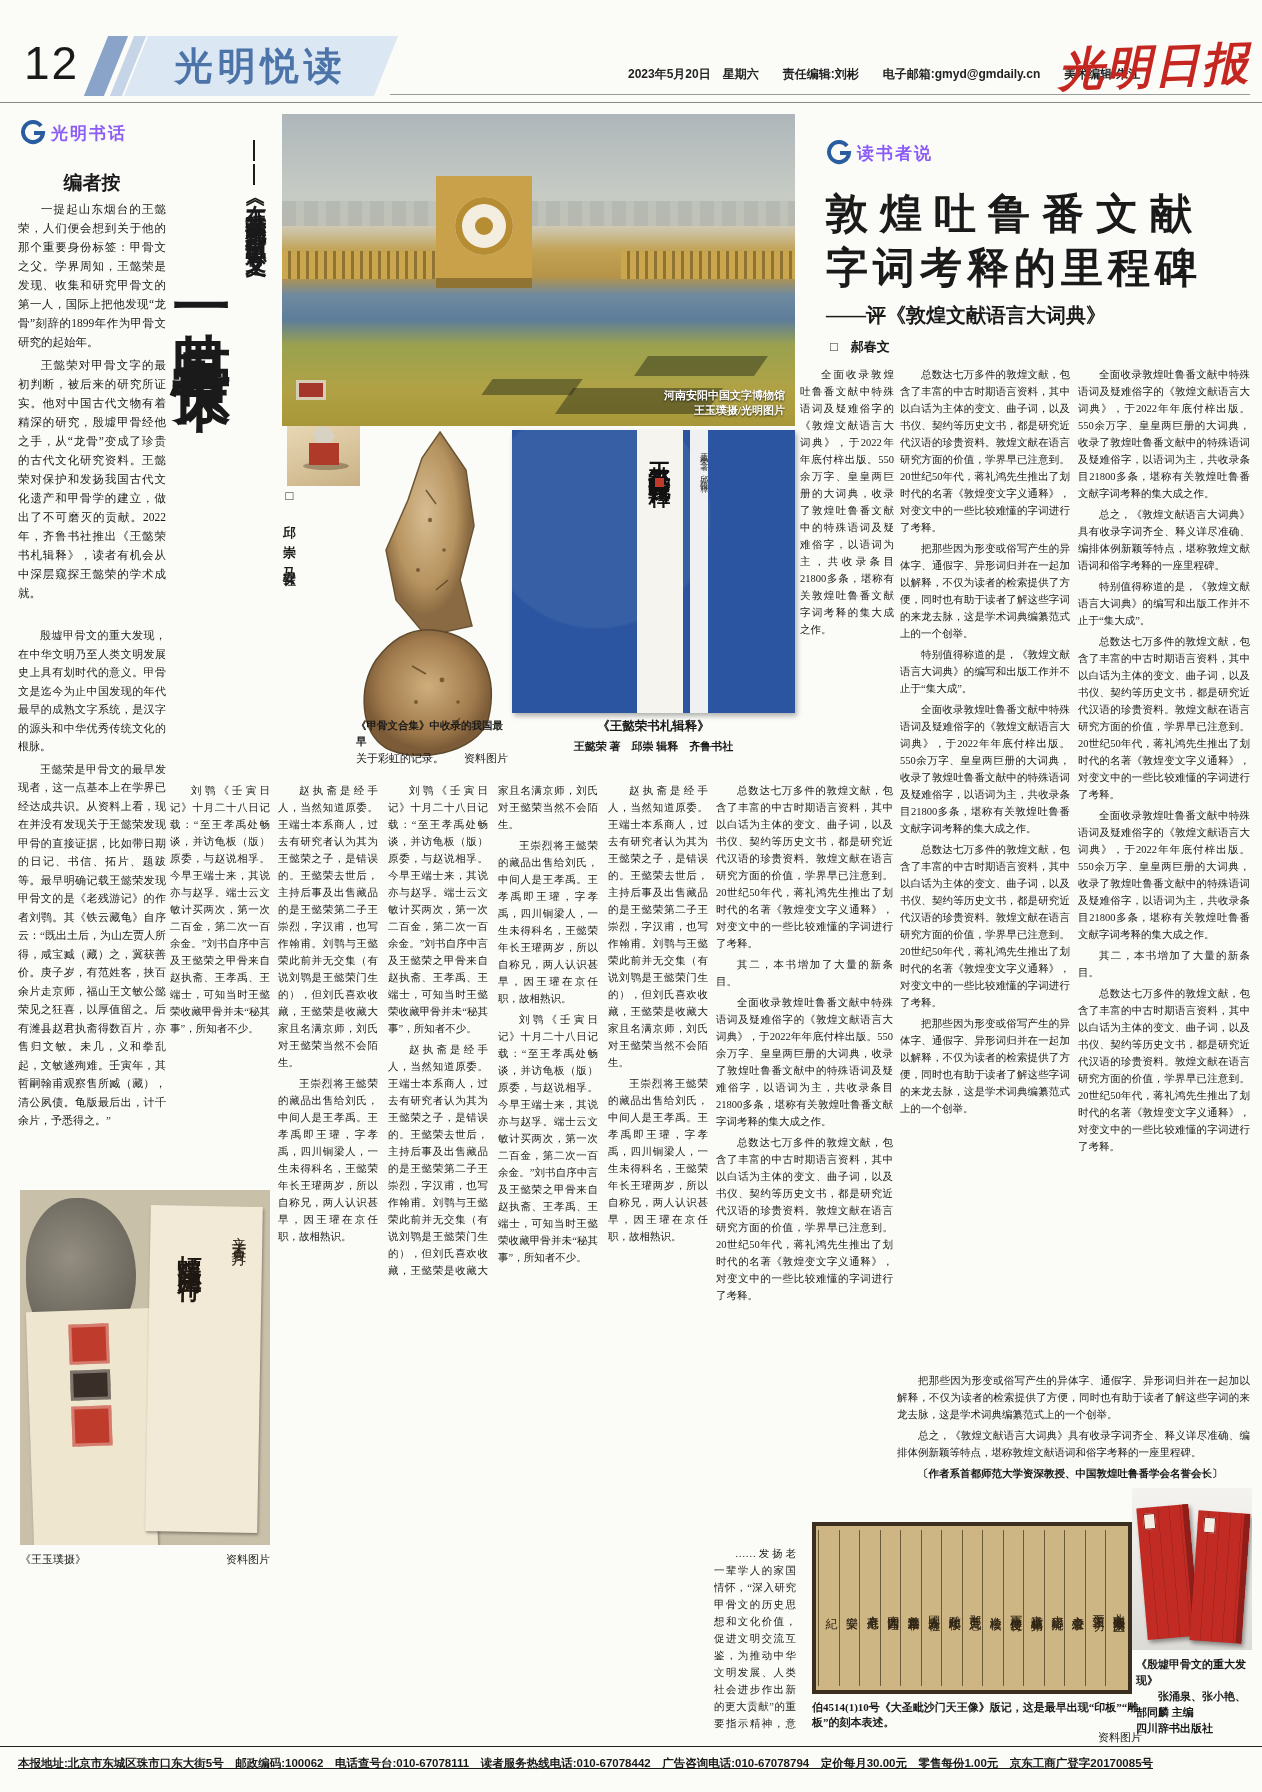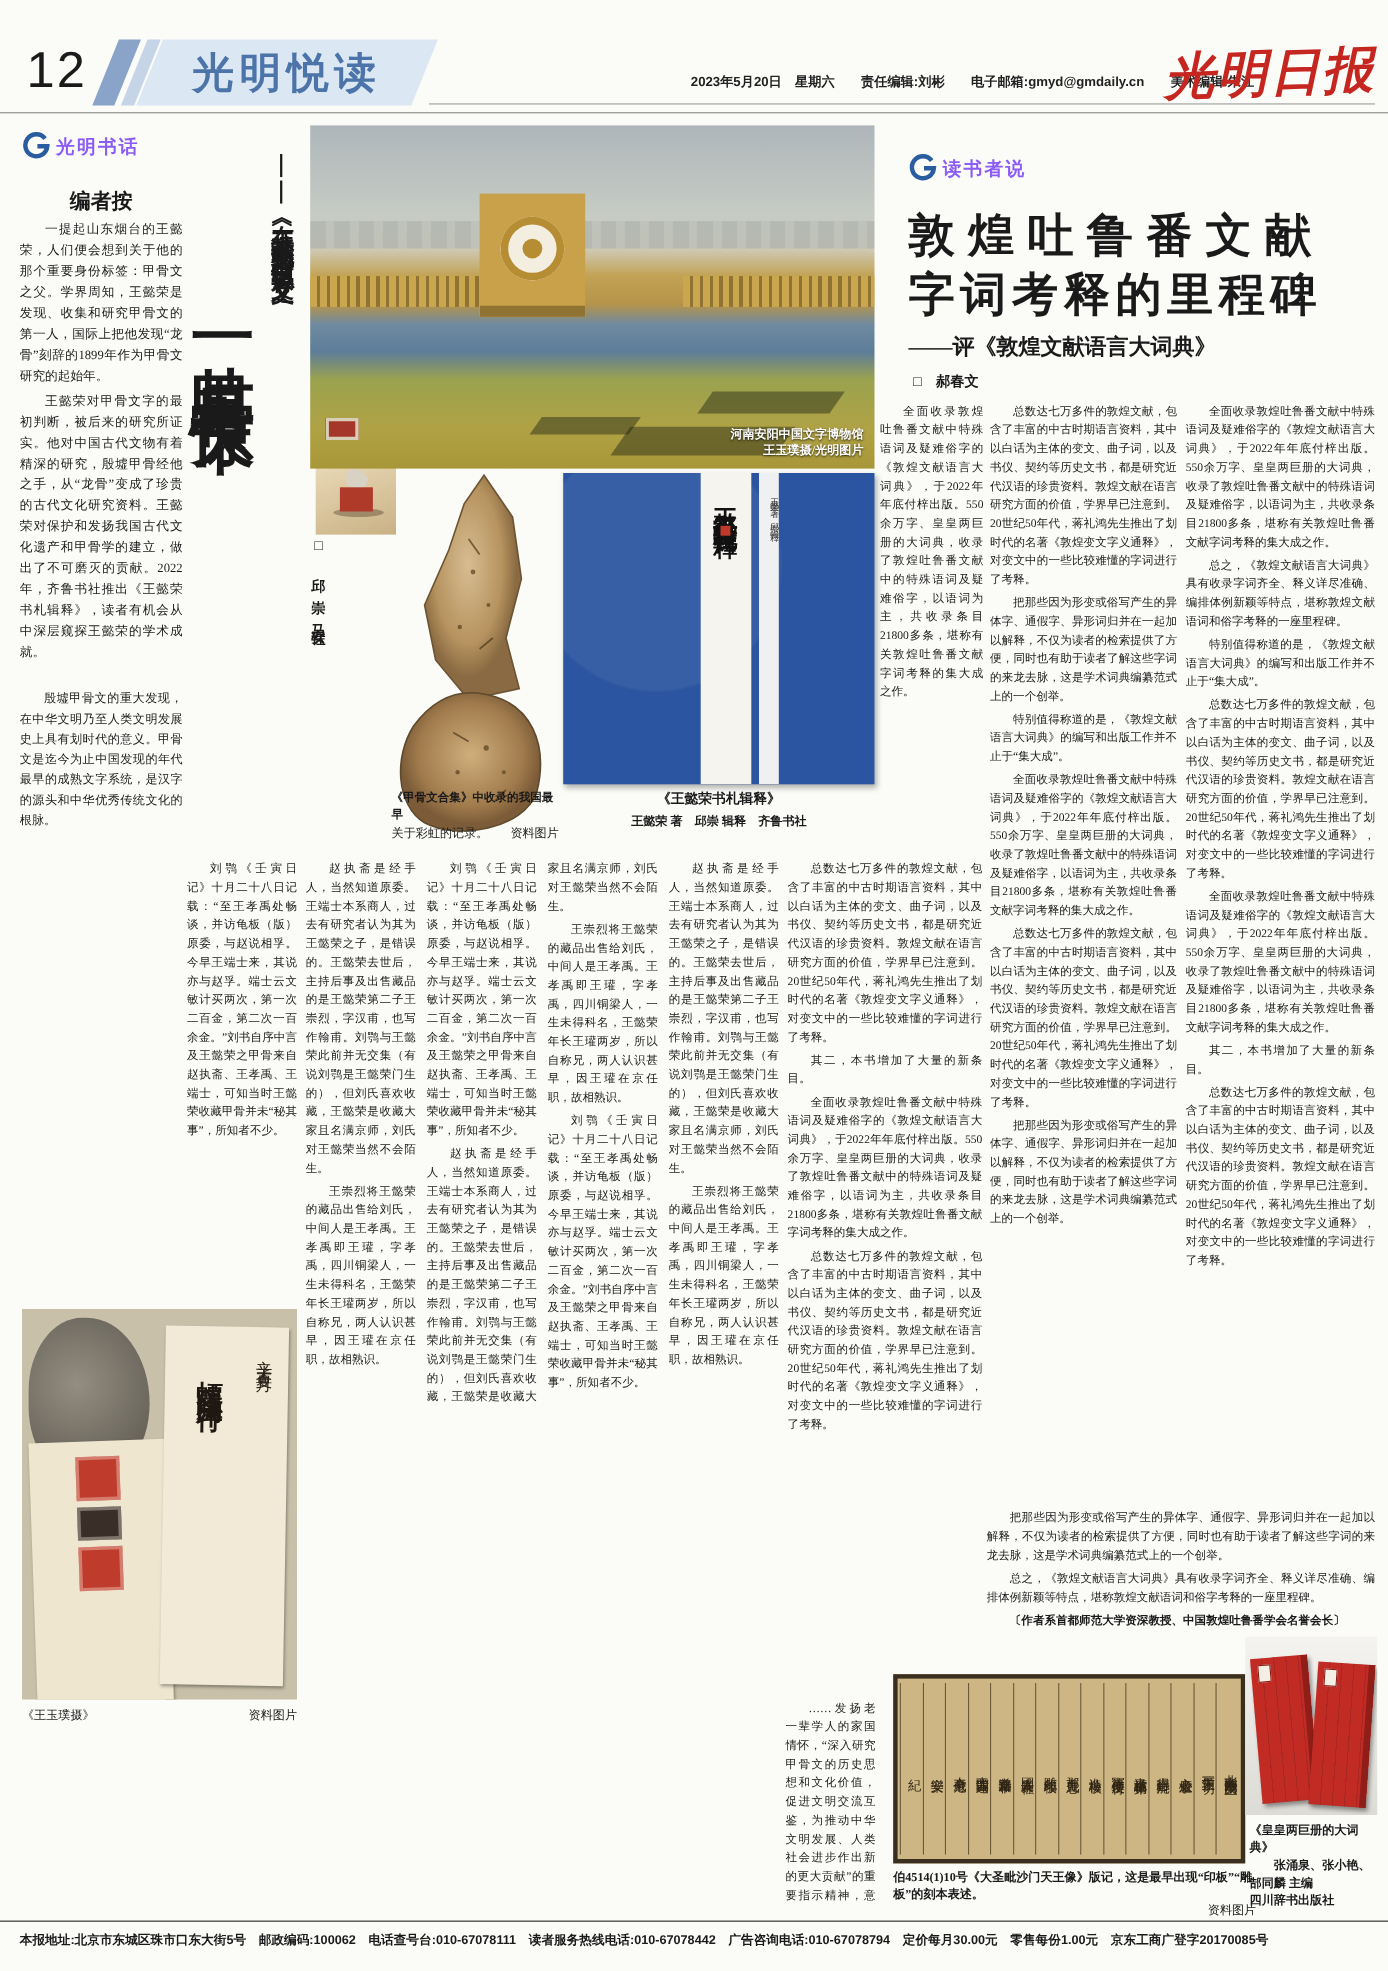--- a/index.html
+++ b/index.html
@@ -115,21 +115,21 @@
   #books{left:1132px;top:1488px;width:120px;height:162px;background:linear-gradient(180deg,#f4f3f0,#dddbd6);overflow:hidden;}
   .book{position:absolute;background:#c22b24;box-shadow:2px 3px 4px rgba(0,0,0,.4),inset -6px 0 0 #8f1d18;}
   .book .lbl{position:absolute;left:6px;top:6px;width:10px;height:14px;background:#f3efe4;border:1px solid #8f1d18;}
   .book .tx{position:absolute;left:0;top:0;width:100%;height:100%;
      background:repeating-linear-gradient(90deg,transparent 0 10px,rgba(0,0,0,.12) 10px 11px);}
   #book1{left:10px;top:18px;width:52px;height:132px;transform:rotate(-5deg);}
   #book2{left:62px;top:24px;width:52px;height:130px;transform:rotate(4deg);}
   #bookscap{left:1136px;top:1656px;width:116px;font-size:11px;font-weight:bold;line-height:16px;text-align:left;}
   
   #frule{left:0;top:1746px;width:1262px;border-top:1.5px solid #222;}
-  #footer{left:18px;top:1756px;width:1230px;font-size:11.5px;font-weight:bold;white-space:nowrap;}
+  #footer{left:18px;top:1756px;width:1230px;font-size:11.5px;font-weight:bold;white-space:nowrap;text-decoration:underline;}
 </style>
 </head>
 <body>
 
 <div class="abs sans" id="pnum">12</div>
 <div class="abs" id="stripe1"></div>
 <div class="abs" id="stripe2"></div>
 <div class="abs" id="banner">
   <span>光明悦读</span>
 </div>
@@ -144,20 +144,21 @@
   </svg>
   <b>光明书话</b>
 </div>
 <div class="abs" id="ednote-title">编者按</div>
 <div class="abs col" id="ednote">
     <p>一提起山东烟台的王懿荣，人们便会想到关于他的那个重要身份标签：甲骨文之父。学界周知，王懿荣是发现、收集和研究甲骨文的第一人，国际上把他发现“龙骨”刻辞的1899年作为甲骨文研究的起始年。</p>
     <p>王懿荣对甲骨文字的最初判断，被后来的研究所证实。他对中国古代文物有着精深的研究，殷墟甲骨经他之手，从“龙骨”变成了珍贵的古代文化研究资料。王懿荣对保护和发扬我国古代文化遗产和甲骨学的建立，做出了不可磨灭的贡献。2022年，齐鲁书社推出《王懿荣书札辑释》，读者有机会从中深层窥探王懿荣的学术成就。</p>
   </div>
 <div class="abs col" id="lbody">
     <p>殷墟甲骨文的重大发现，在中华文明乃至人类文明发展史上具有划时代的意义。甲骨文是迄今为止中国发现的年代最早的成熟文字系统，是汉字的源头和中华优秀传统文化的根脉。</p>
+    <p>王懿荣是甲骨文的最早发现者，这一点基本上在学界已经达成共识。从资料上看，现在并没有发现关于王懿荣发现甲骨的直接证据，比如带日期的日记、书信、拓片、题跋等。最早明确记载王懿荣发现甲骨文的是《老残游记》的作者刘鹗。其《铁云藏龟》自序云：“既出土后，为山左贾人所得，咸宝臧（藏）之，冀获善价。庚子岁，有范姓客，挟百余片走京师，福山王文敏公懿荣见之狂喜，以厚值留之。后有潍县赵君执斋得数百片，亦售归文敏。未几，义和拳乱起，文敏遂殉难。壬寅年，其哲嗣翰甫观察售所臧（藏），清公夙债。龟版最后出，计千余片，予悉得之。”</p>
   </div>
 
 <div class="abs" id="tieyun">
   <div class="rub"></div>
   <div class="pageL">
     <div class="seal"></div>
     <div class="seal dark"></div>
     <div class="seal"></div>
   </div>
   <div class="pageR">
@@ -336,19 +337,19 @@
   <div class="book" id="book1">
       <div class="tx"></div>
       <div class="lbl"></div>
     </div>
   <div class="book" id="book2">
       <div class="tx"></div>
       <div class="lbl"></div>
     </div>
 </div>
 <div class="abs" id="bookscap">
-  <div>《皇皇两巨册的大词典》</div>
+  <div>《殷墟甲骨文的重大发现》</div>
   <div style="text-indent:2em;">张涌泉、张小艳、郜同麟 主编</div>
   <div>四川辞书出版社</div>
 </div>
 
 <div class="abs" id="frule"></div>
 <div class="abs sans" id="footer">本报地址:北京市东城区珠市口东大街5号　邮政编码:100062　电话查号台:010-67078111　读者服务热线电话:010-67078442　广告咨询电话:010-67078794　定价每月30.00元　零售每份1.00元　京东工商广登字20170085号</div>
 
 </body></html>

